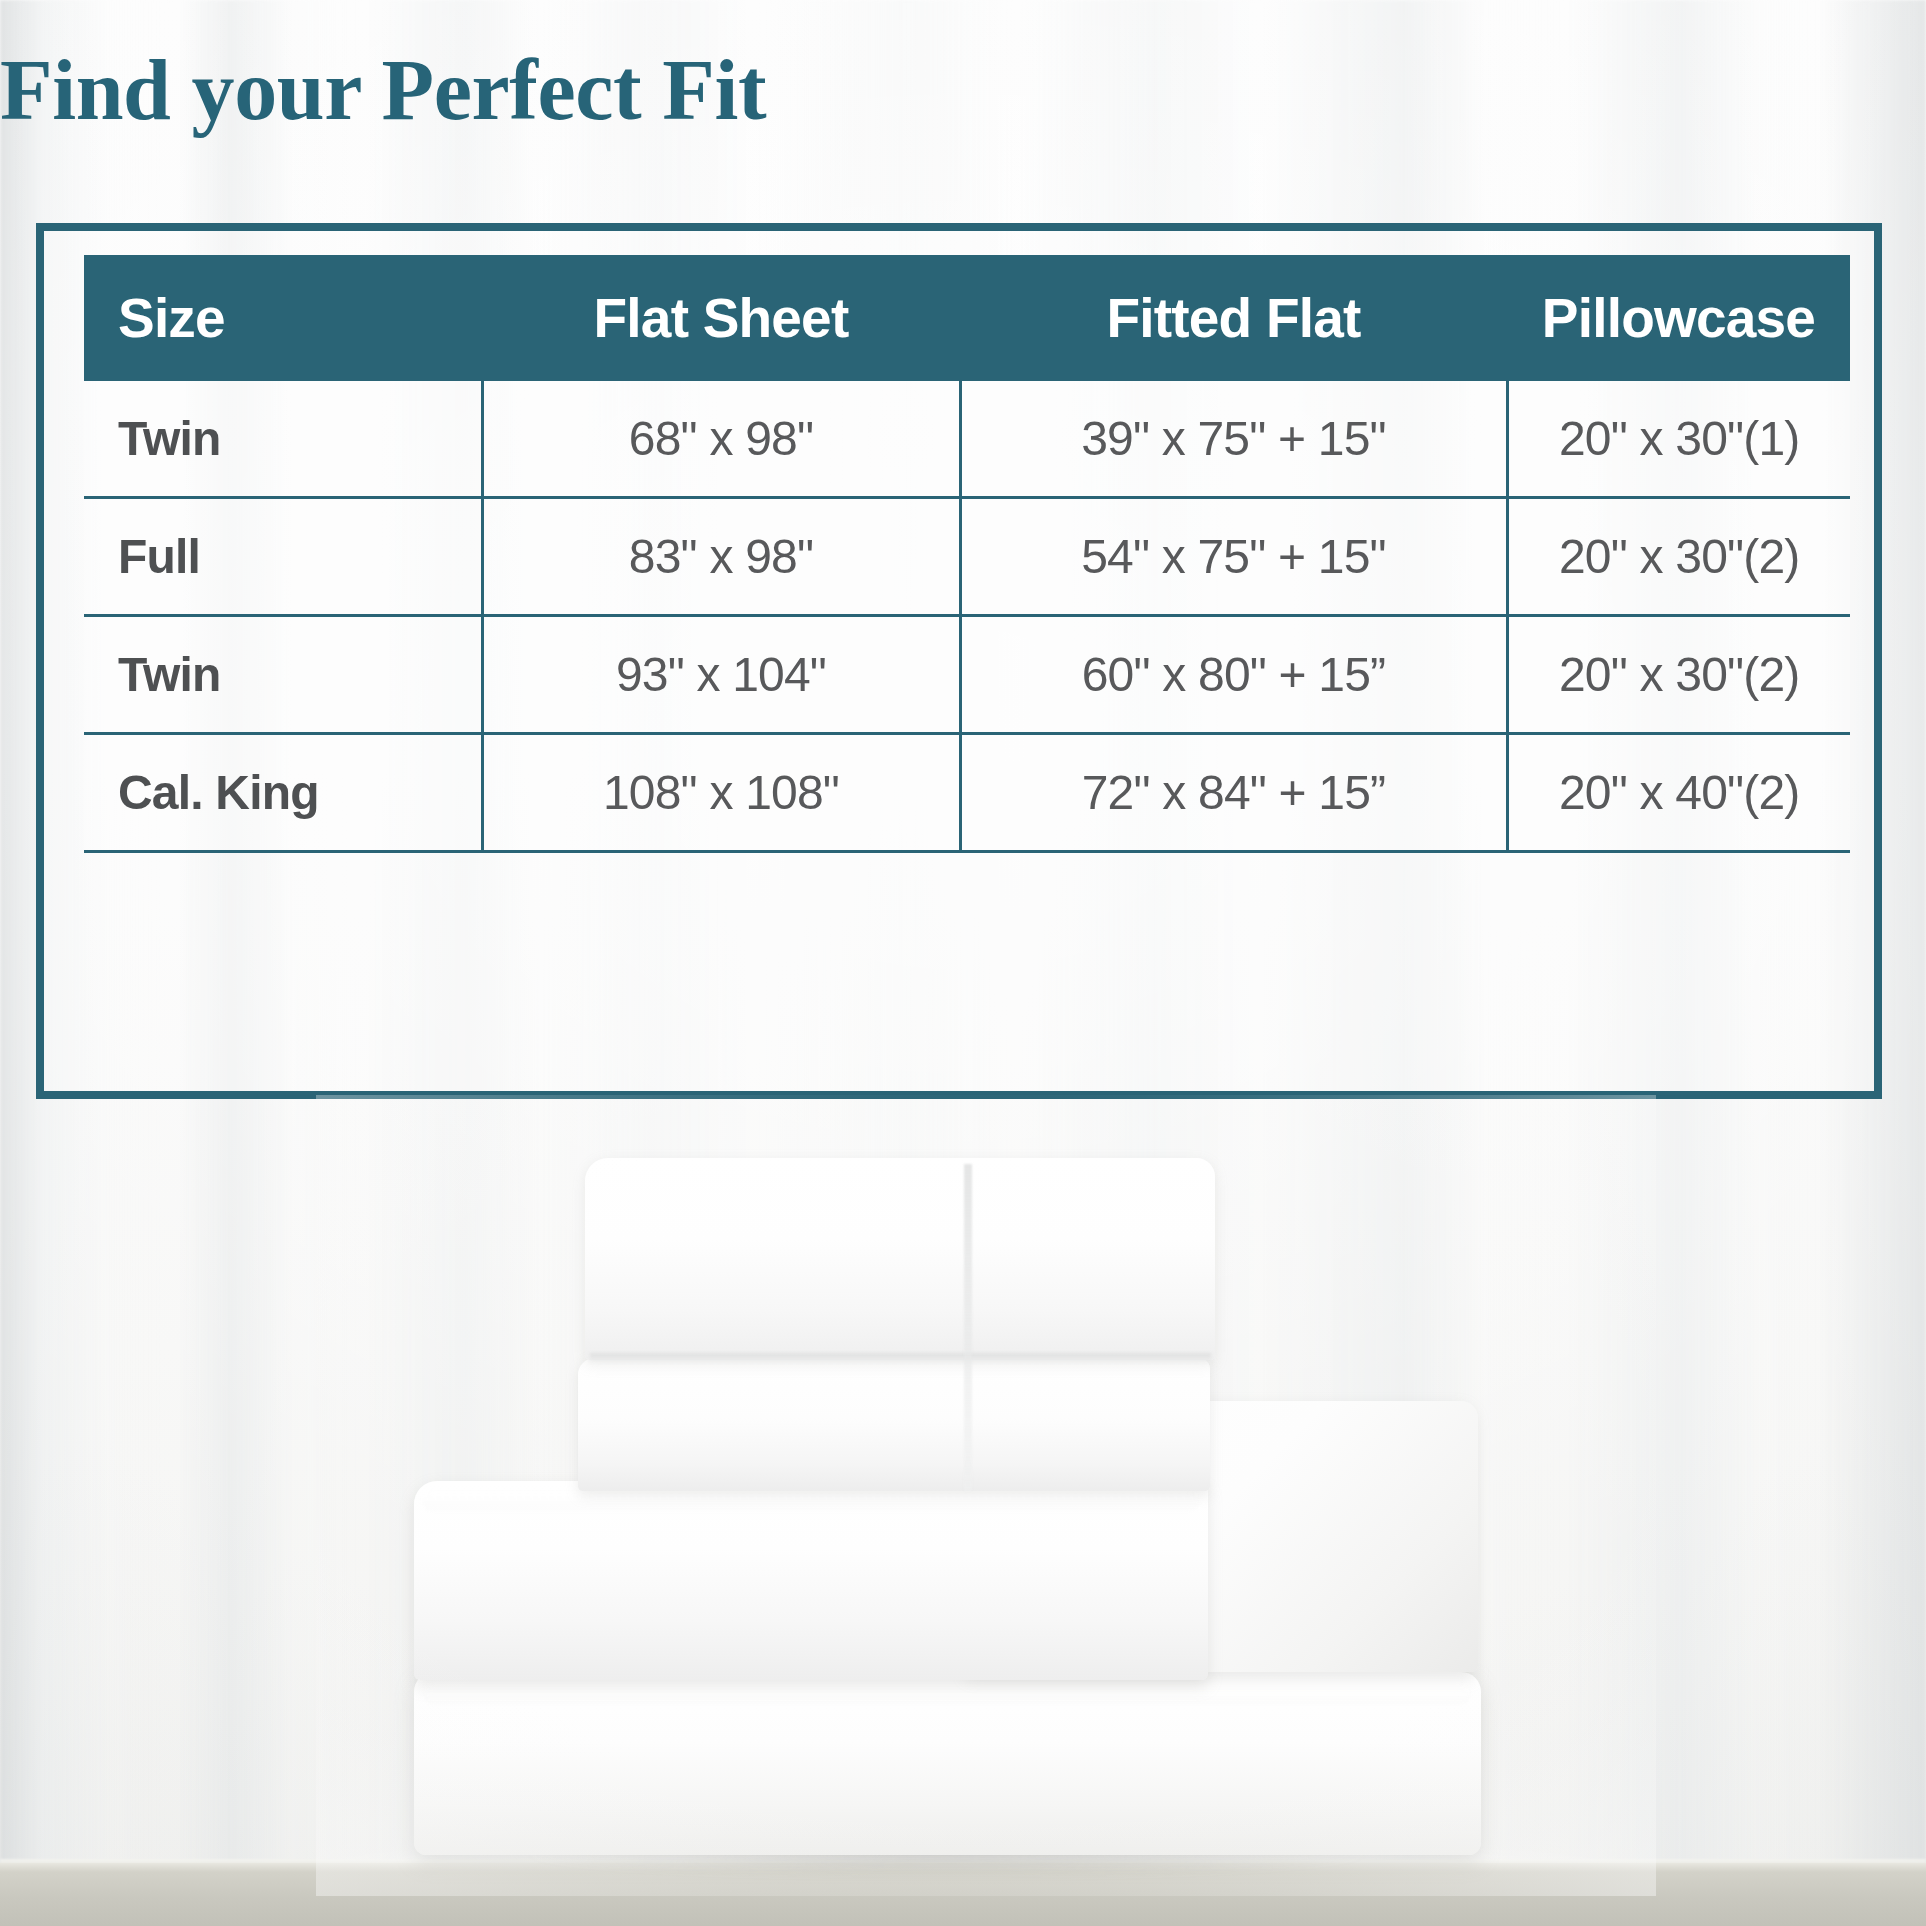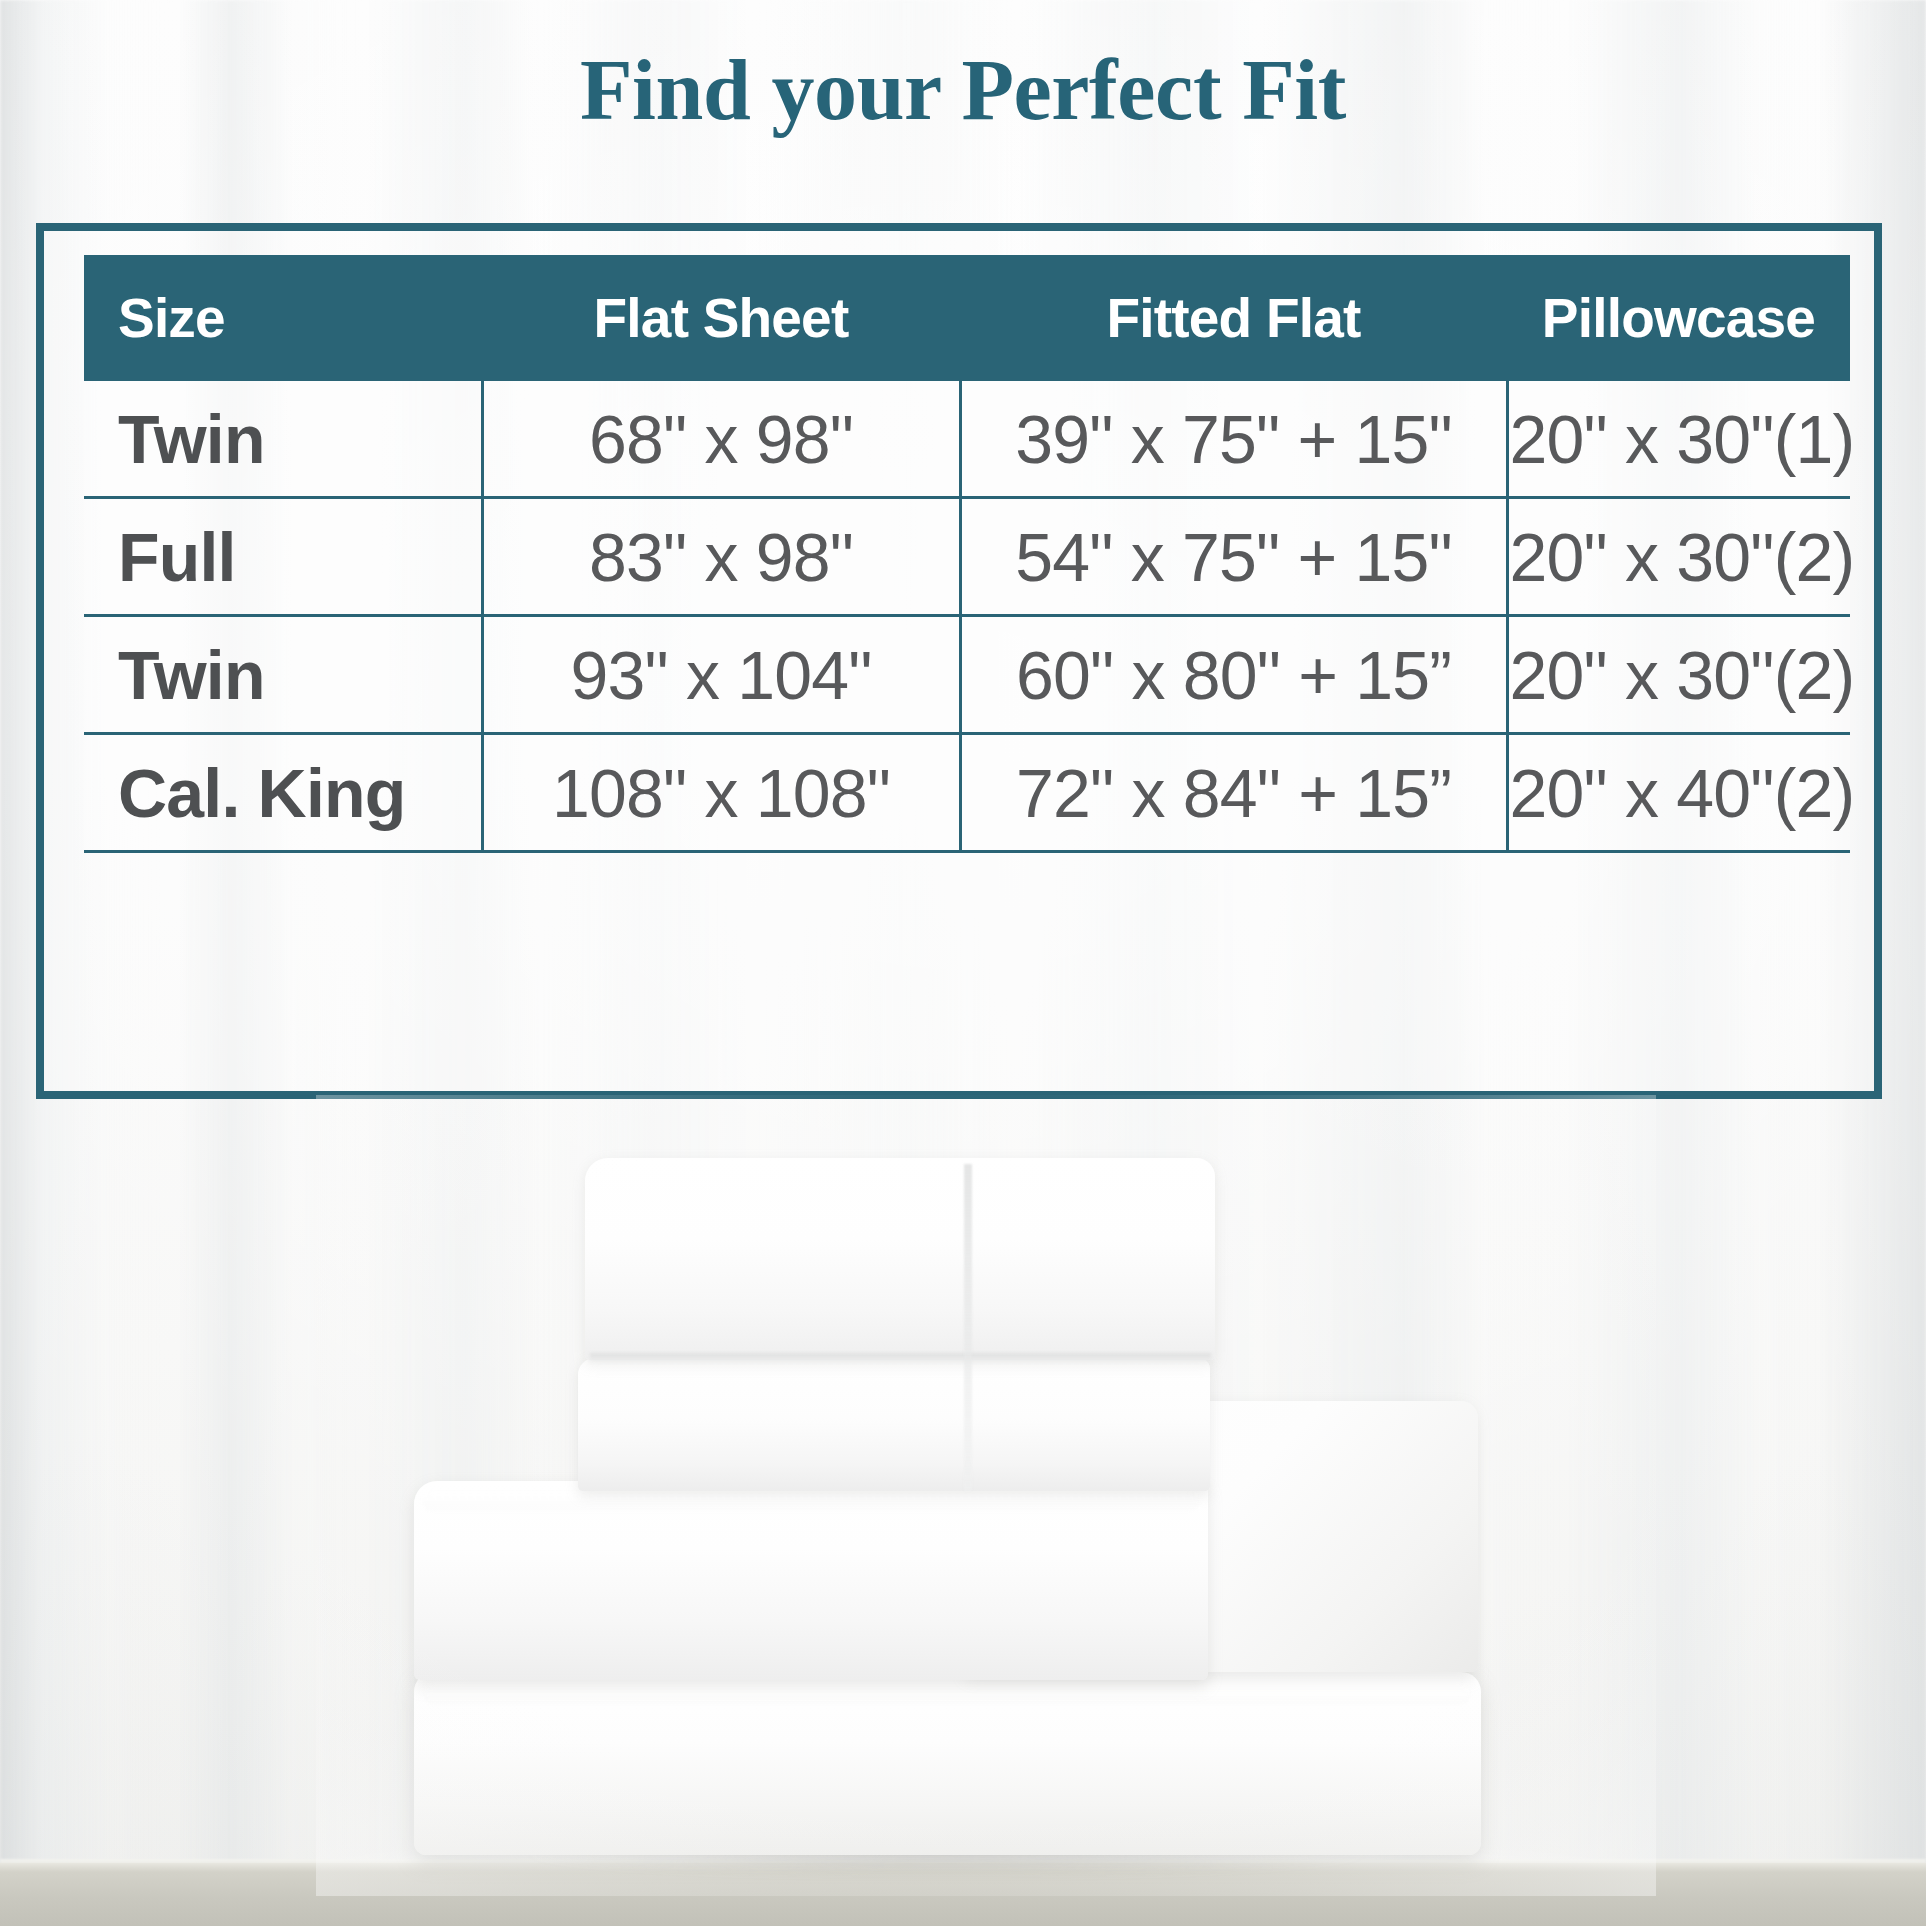--- a/index.html
+++ b/index.html
@@ -102,21 +102,21 @@
       rgba(255,255,255,0.85) 0%, rgba(255,255,255,0) 75%);
     filter: blur(4.6px);
   }
 
   
   .title {
     position: absolute;
     left: 0;
     top: 45px;
     width: 1926px;
-    text-align: center;
+    text-align: left;
     font-family: "Liberation Serif", "DejaVu Serif", serif;
     font-weight: 700;
     font-size: 86px;
     letter-spacing: -0.4px;
     color: #276478;
     line-height: 1.05;
     white-space: nowrap;
   }
 
   
@@ -165,21 +165,21 @@
     margin-top: 6px;
   }
   thead th.th-size {
     text-align: left;
     padding-left: 34px;
   }
 
   tbody td {
     height: 113px;
     font-family: "Liberation Sans", sans-serif;
-    font-size: 68px;
+    font-size: 48px;
     color: #58595b;
     text-align: center;
     vertical-align: middle;
     border-bottom: 3.1px solid #2a6476;
     border-right: 3.9px solid #2a6476;
     background: rgba(255,255,255,0.30);
     letter-spacing: -0.8px;
     white-space: nowrap;
   }
   tbody td.td-size {

